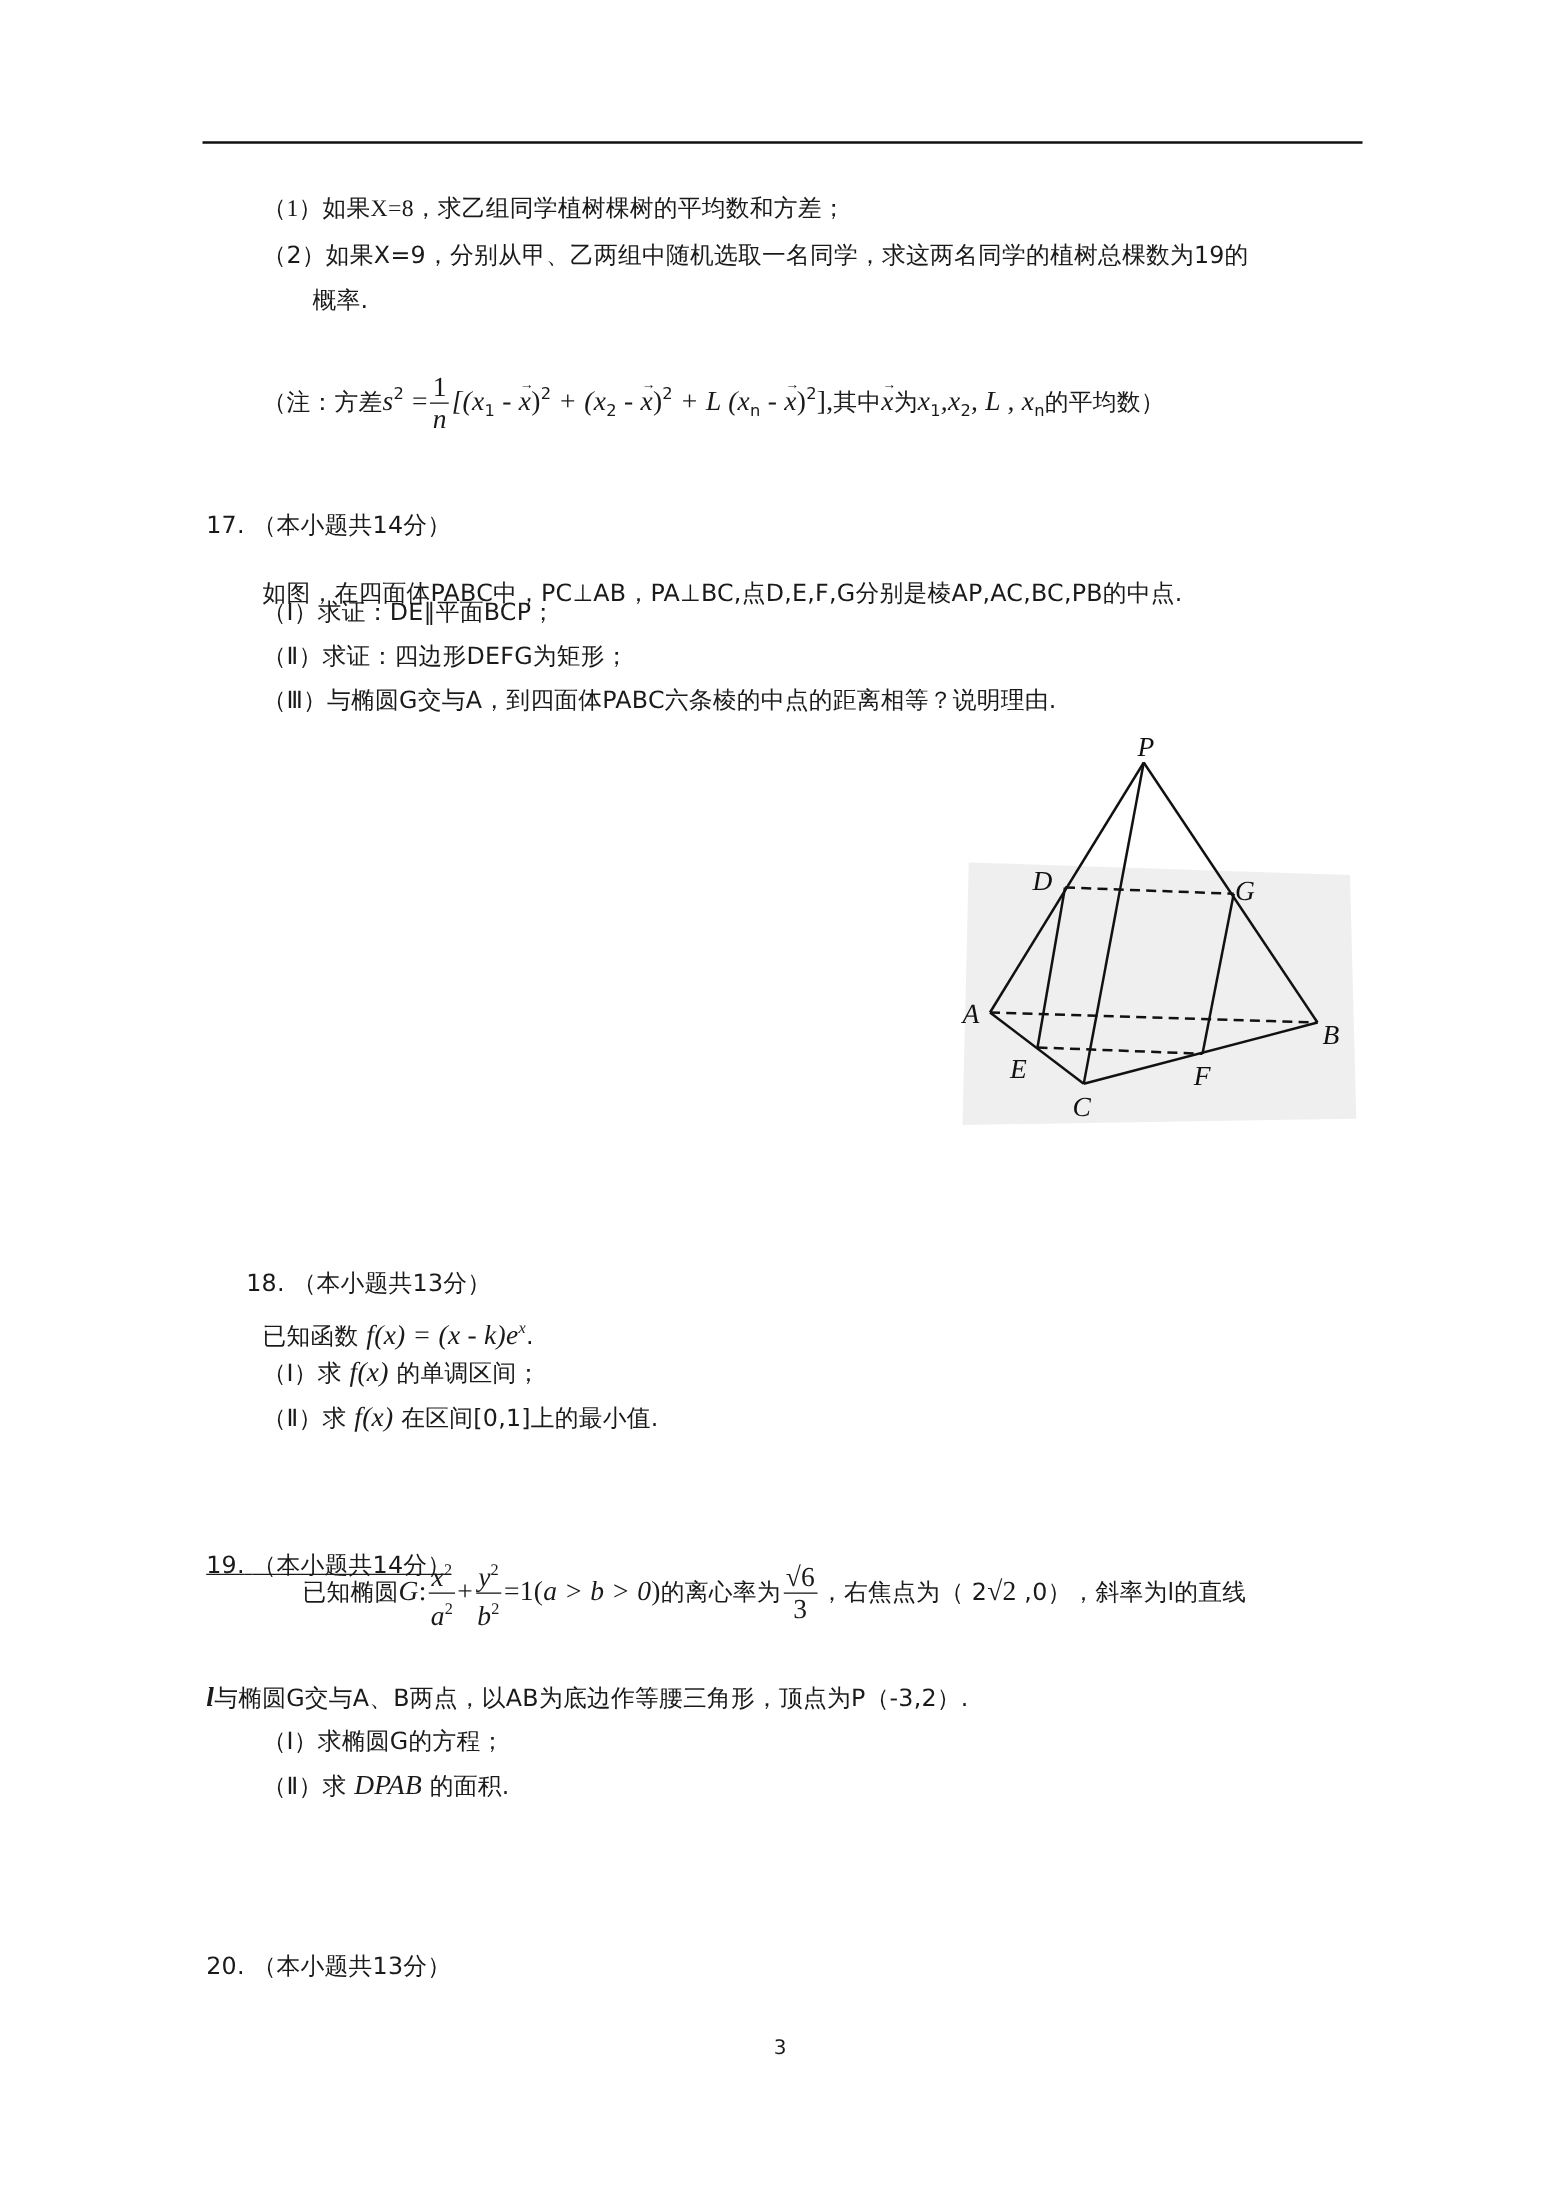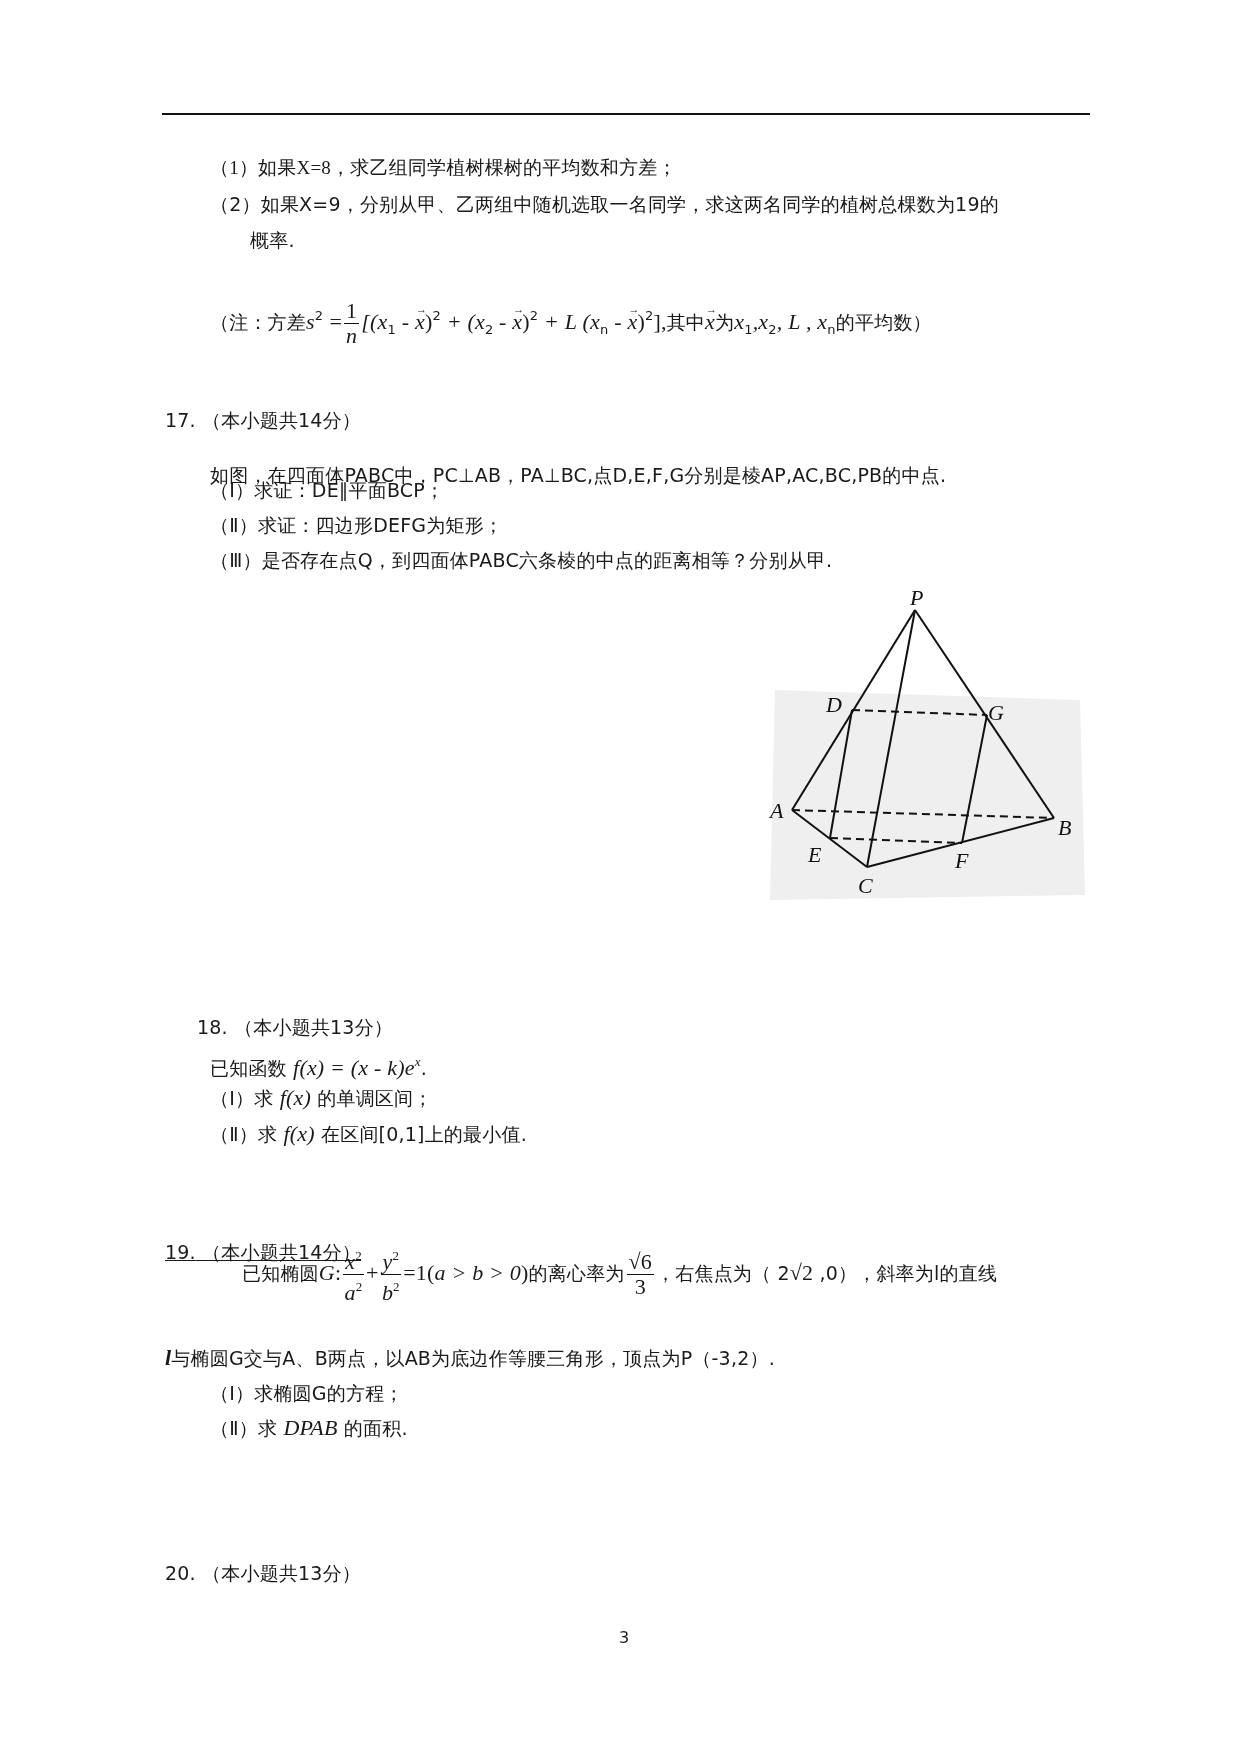--- a/index.html
+++ b/index.html
@@ -34,21 +34,21 @@
   <span class="mr">=</span><span class="frac"><span class="num mr">1</span><span class="den math">n</span></span><span class="math">[(x</span><span class="sub">1</span><span class="mr"> - </span><span class="math vec">x</span><span class="mr">)</span><span class="sup">2</span><span class="math"> + (x</span><span class="sub">2</span><span class="mr"> - </span><span class="math vec">x</span><span class="mr">)</span><span class="sup">2</span><span class="math"> + L  (x</span><span class="sub">n</span><span class="mr"> - </span><span class="math vec">x</span><span class="mr">)</span><span class="sup">2</span><span class="mr">],</span><span>其中</span><span class="math vec">x</span><span>为</span><span class="math">x</span><span class="sub">1</span><span class="math">,</span><span class="math">x</span><span class="sub">2</span><span class="math">, L  , x</span><span class="sub">n</span><span>的平均数）</span>
 </div>
 
 <div class="line" style="left:165px; top:408px;">
   <span>17.</span>
   <span>（本小题共14分）</span>
 </div>
 <div class="line" style="left:210px; top:443px;margin-top:20px;">如图，在四面体PABC中，PC⊥AB，PA⊥BC,点D,E,F,G分别是棱AP,AC,BC,PB的中点.</div>
 <div class="line" style="left:210px; top:478px;">（Ⅰ）求证：DE∥平面BCP；</div>
 <div class="line" style="left:210px; top:513px;">（Ⅱ）求证：四边形DEFG为矩形；</div>
-<div class="line" style="left:210px; top:548px;">（Ⅲ）是否存在点Q，到四面体PABC六条棱的中点的距离相等？分别从甲.</div>
+<div class="line" style="left:210px; top:548px;">（Ⅲ）与椭圆G交与A，到四面体PABC六条棱的中点的距离相等？说明理由.</div>
 
 <svg class="figure" viewBox="760 585 330 320" xmlns="http://www.w3.org/2000/svg">
   <polygon points="775,690 1080,700 1085,895 770,900" fill="#efefef"></polygon>
   <g stroke="#111" stroke-width="2" fill="none">
     <line x1="915" y1="610" x2="792" y2="810"></line>
     <line x1="915" y1="610" x2="1054" y2="818"></line>
     <line x1="915" y1="610" x2="867" y2="867"></line>
     <line x1="792" y1="810" x2="867" y2="867"></line>
     <line x1="867" y1="867" x2="1054" y2="818"></line>
     <line x1="852" y1="710" x2="830" y2="838"></line>

